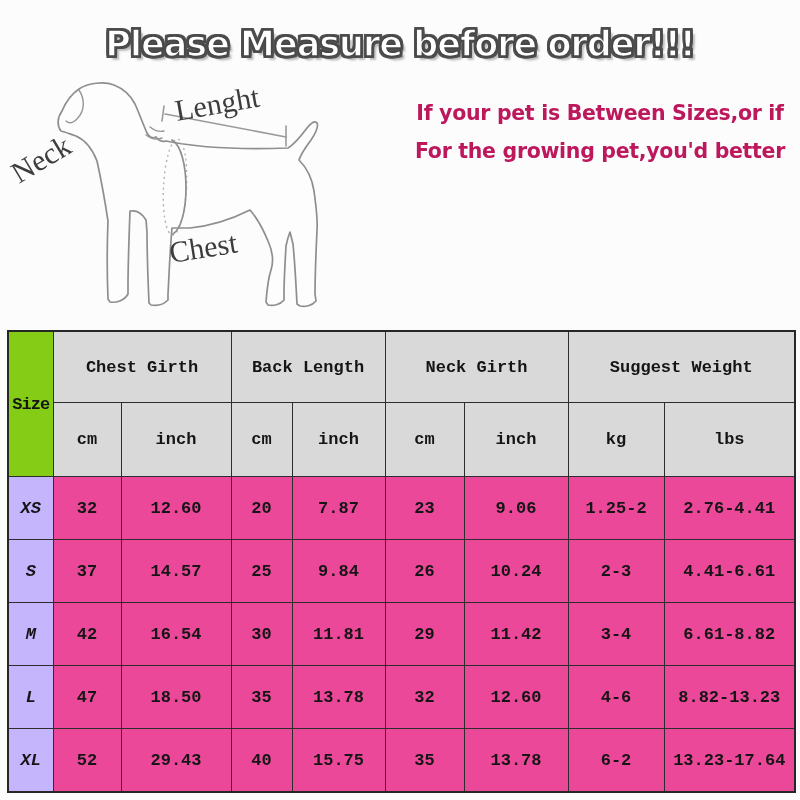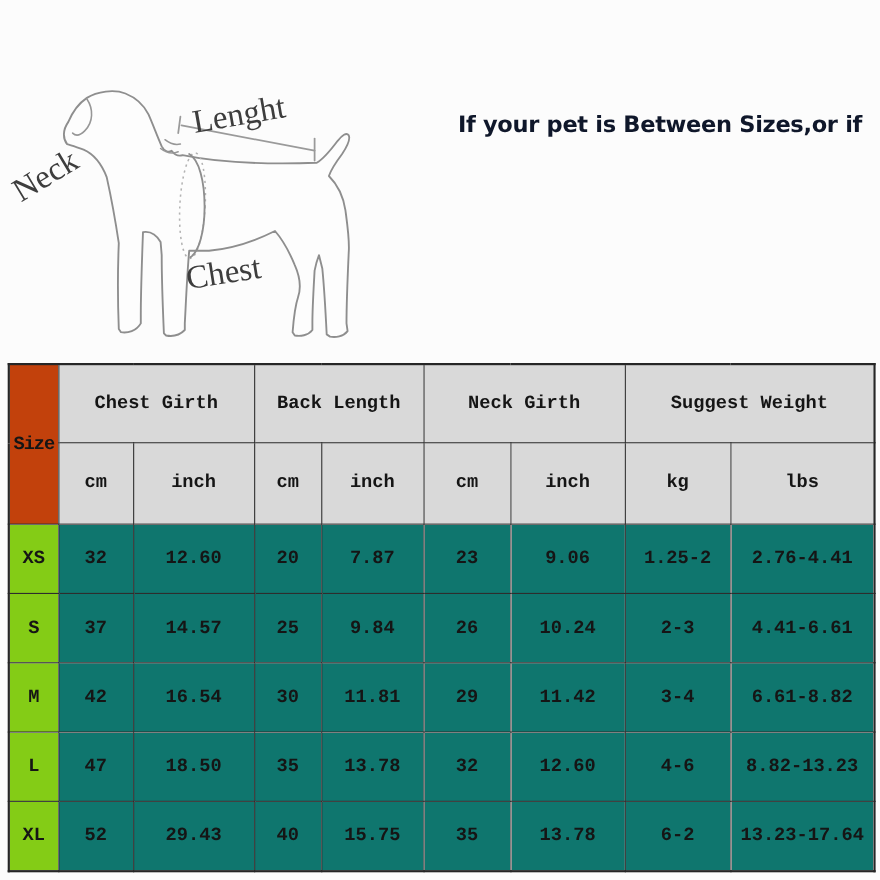--- a/index.html
+++ b/index.html
@@ -34,21 +34,21 @@
   .girth-solid{fill:none;stroke:#8e8e8e;stroke-width:1.7;stroke-linecap:round;}
   .measure{stroke:#9a9a9a;stroke-width:1.6;stroke-linecap:round;}
   .diagram-label{
     font-family:"Liberation Serif","DejaVu Serif",serif;
     font-size:30px;fill:#3d3d3d;
   }
 
   
   .advice{
     position:absolute;left:402px;top:94px;width:396px;
-    text-align:center;color:#0f172a;
+    text-align:center;color:#be185d;
     font-family:"DejaVu Sans",sans-serif;font-weight:bold;
     font-size:20.5px;letter-spacing:-0.3px;line-height:38px;
   }
   .advice-line{white-space:nowrap;}
 
   
   table.size-chart{
     position:absolute;left:7px;top:330px;width:787px;
     border-collapse:collapse;table-layout:fixed;
     background:#ffffff;border:2.5px solid #262626;
@@ -58,31 +58,32 @@
     text-align:center;vertical-align:middle;padding:0;
     font-family:"Liberation Mono","DejaVu Sans Mono",monospace;
     font-weight:bold;font-size:17px;color:#151515;
     overflow:hidden;
   }
   tr.h1 td{height:70px;}
   tr.h2 td{height:73px;}
   tr.dr td{height:62px;}
   td.hd,td.unit{background:#d9d9d9;}
   td.corner{
-    background:#c2410c;text-align:left;
+    background:#84cc16;text-align:left;
     letter-spacing:-1px;padding-left:1px;
   }
-  td.szc{background:#84cc16;}
-  td.datac{background:#0f766e;}
+  td.szc{background:#c4b5fd;font-style:italic;}
+  td.datac{background:#ec4899;}
 </style>
 </head>
 <body>
 
 <div class="page">
 
+  <div class="title">Please Measure before order!!!</div>
 
   <svg class="dog-svg" width="400" height="240" viewBox="0 0 400 240" xmlns="http://www.w3.org/2000/svg">
 
     <path class="dog-line" d="
       M61,51
       C57,46 57,38 62,31
       C65,24 70,15 79,9
       C88,3 104,1 114,5
       C124,9 131,16 135,24
       C139,33 143,44 147,53
@@ -140,20 +141,21 @@
       <path class="measure" d="M286,46 L286,66"></path>
     </g>
 
     <text class="diagram-label" transform="translate(19,104) rotate(-31)">Neck</text>
     <text class="diagram-label" transform="translate(177,41) rotate(-10)">Lenght</text>
     <text class="diagram-label" transform="translate(171,183) rotate(-9)">Chest</text>
   </svg>
 
   <div class="advice">
     <div class="advice-line">If your pet is Between Sizes,or if</div>
+    <div class="advice-line">For the growing pet,you'd better</div>
   </div>
 
   <table class="size-chart">
     <colgroup>
       <col style="width:45px">
         <col style="width:68px">
         <col style="width:110px">
       <col style="width:61px">
         <col style="width:93px">
         <col style="width:79px">

